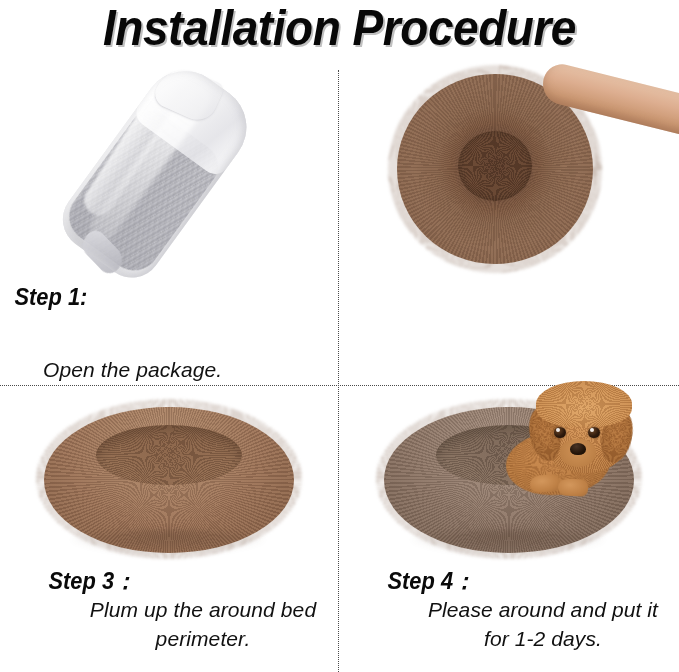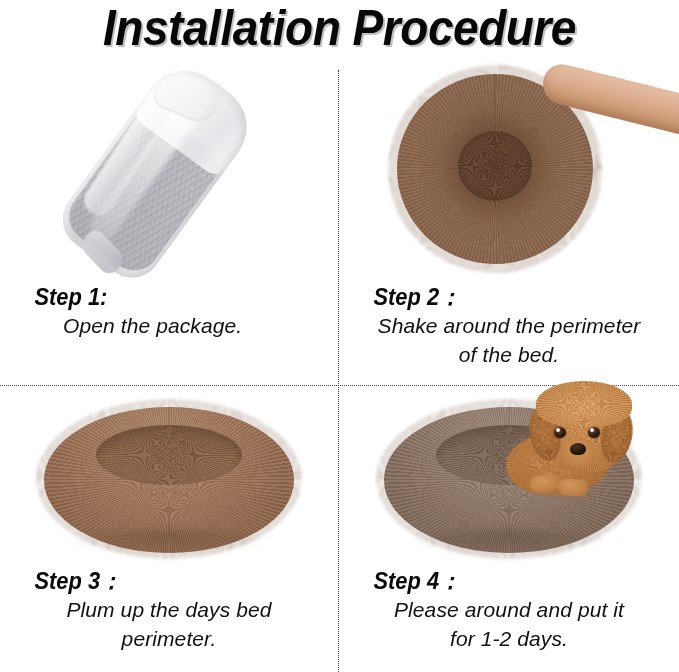--- a/index.html
+++ b/index.html
@@ -67,24 +67,24 @@
   }
   #panel-1 .art, #panel-2 .art { height: 215px; }
   #panel-3 .art, #panel-4 .art { height: 178px; }
 
   
   .caption {
     position: absolute;
     left: 0;
     width: 100%;
     box-sizing: border-box;
-    padding: 0 25px;
+    padding: 0 5px;
   }
   #panel-1 .caption, #panel-2 .caption { top: 222px; }
-  #panel-3 .caption, #panel-4 .caption { top: 182px; }
+  #panel-3 .caption, #panel-4 .caption { top: 182px; margin-left: 34px; }
 
   .step-label {
     display: block;
     font-family: "Liberation Sans Narrow", "Liberation Sans", sans-serif;
     font-size: 23px;
     font-weight: bold;
     font-style: italic;
     color: #0a0a0a;
     letter-spacing: 0px;
     transform: scaleX(0.95);
@@ -98,21 +98,21 @@
     font-family: "Liberation Sans", sans-serif;
     font-size: 21px;
     font-style: italic;
     font-weight: normal;
     color: #111111;
     line-height: 27px;
     text-align: center;
     padding: 2px 4px 0 4px;
     letter-spacing: 0.1px;
   }
-  .step-body.indent-left { text-align: left; padding-left: 38px; }
+  .step-body.indent-left { text-align: left; padding-left: 38px; margin-top: 44px; }
 
   
   .pkg-wrap {
     position: absolute;
     left: 50%;
     top: 50%;
     width: 108px;
     height: 212px;
     margin-left: -66px;
     margin-top: -104px;
@@ -514,39 +514,34 @@
 
   <div class="panel" id="panel-2">
     <div class="art">
       <div class="bed-top">
         <div class="bed-top-fuzz"></div>
         <div class="bed-top-hole"></div>
       </div>
       <div class="arm-shade"></div>
       <div class="arm"></div>
     </div>
-    <div class="caption">
-      <span class="step-label">Step 2：</span>
-      <span class="step-body">Shake around the perimeter</span>
-      <span class="step-body">of the bed.</span>
-    </div>
   </div>
 
   <div class="panel" id="panel-3">
     <div class="art">
       <div class="bed-persp" id="bed3">
         <div class="rim-fuzz"></div>
         <div class="rim"></div>
         <div class="cavity"></div>
         <div class="front-shadow"></div>
       </div>
     </div>
     <div class="caption">
       <span class="step-label">Step 3：</span>
-      <span class="step-body">Plum up the days bed</span>
+      <span class="step-body">Plum up the around bed</span>
       <span class="step-body">perimeter.</span>
     </div>
   </div>
 
   <div class="panel" id="panel-4">
     <div class="art">
       <div class="bed-persp" id="bed4">
         <div class="rim-fuzz"></div>
         <div class="rim"></div>
         <div class="cavity"></div>

